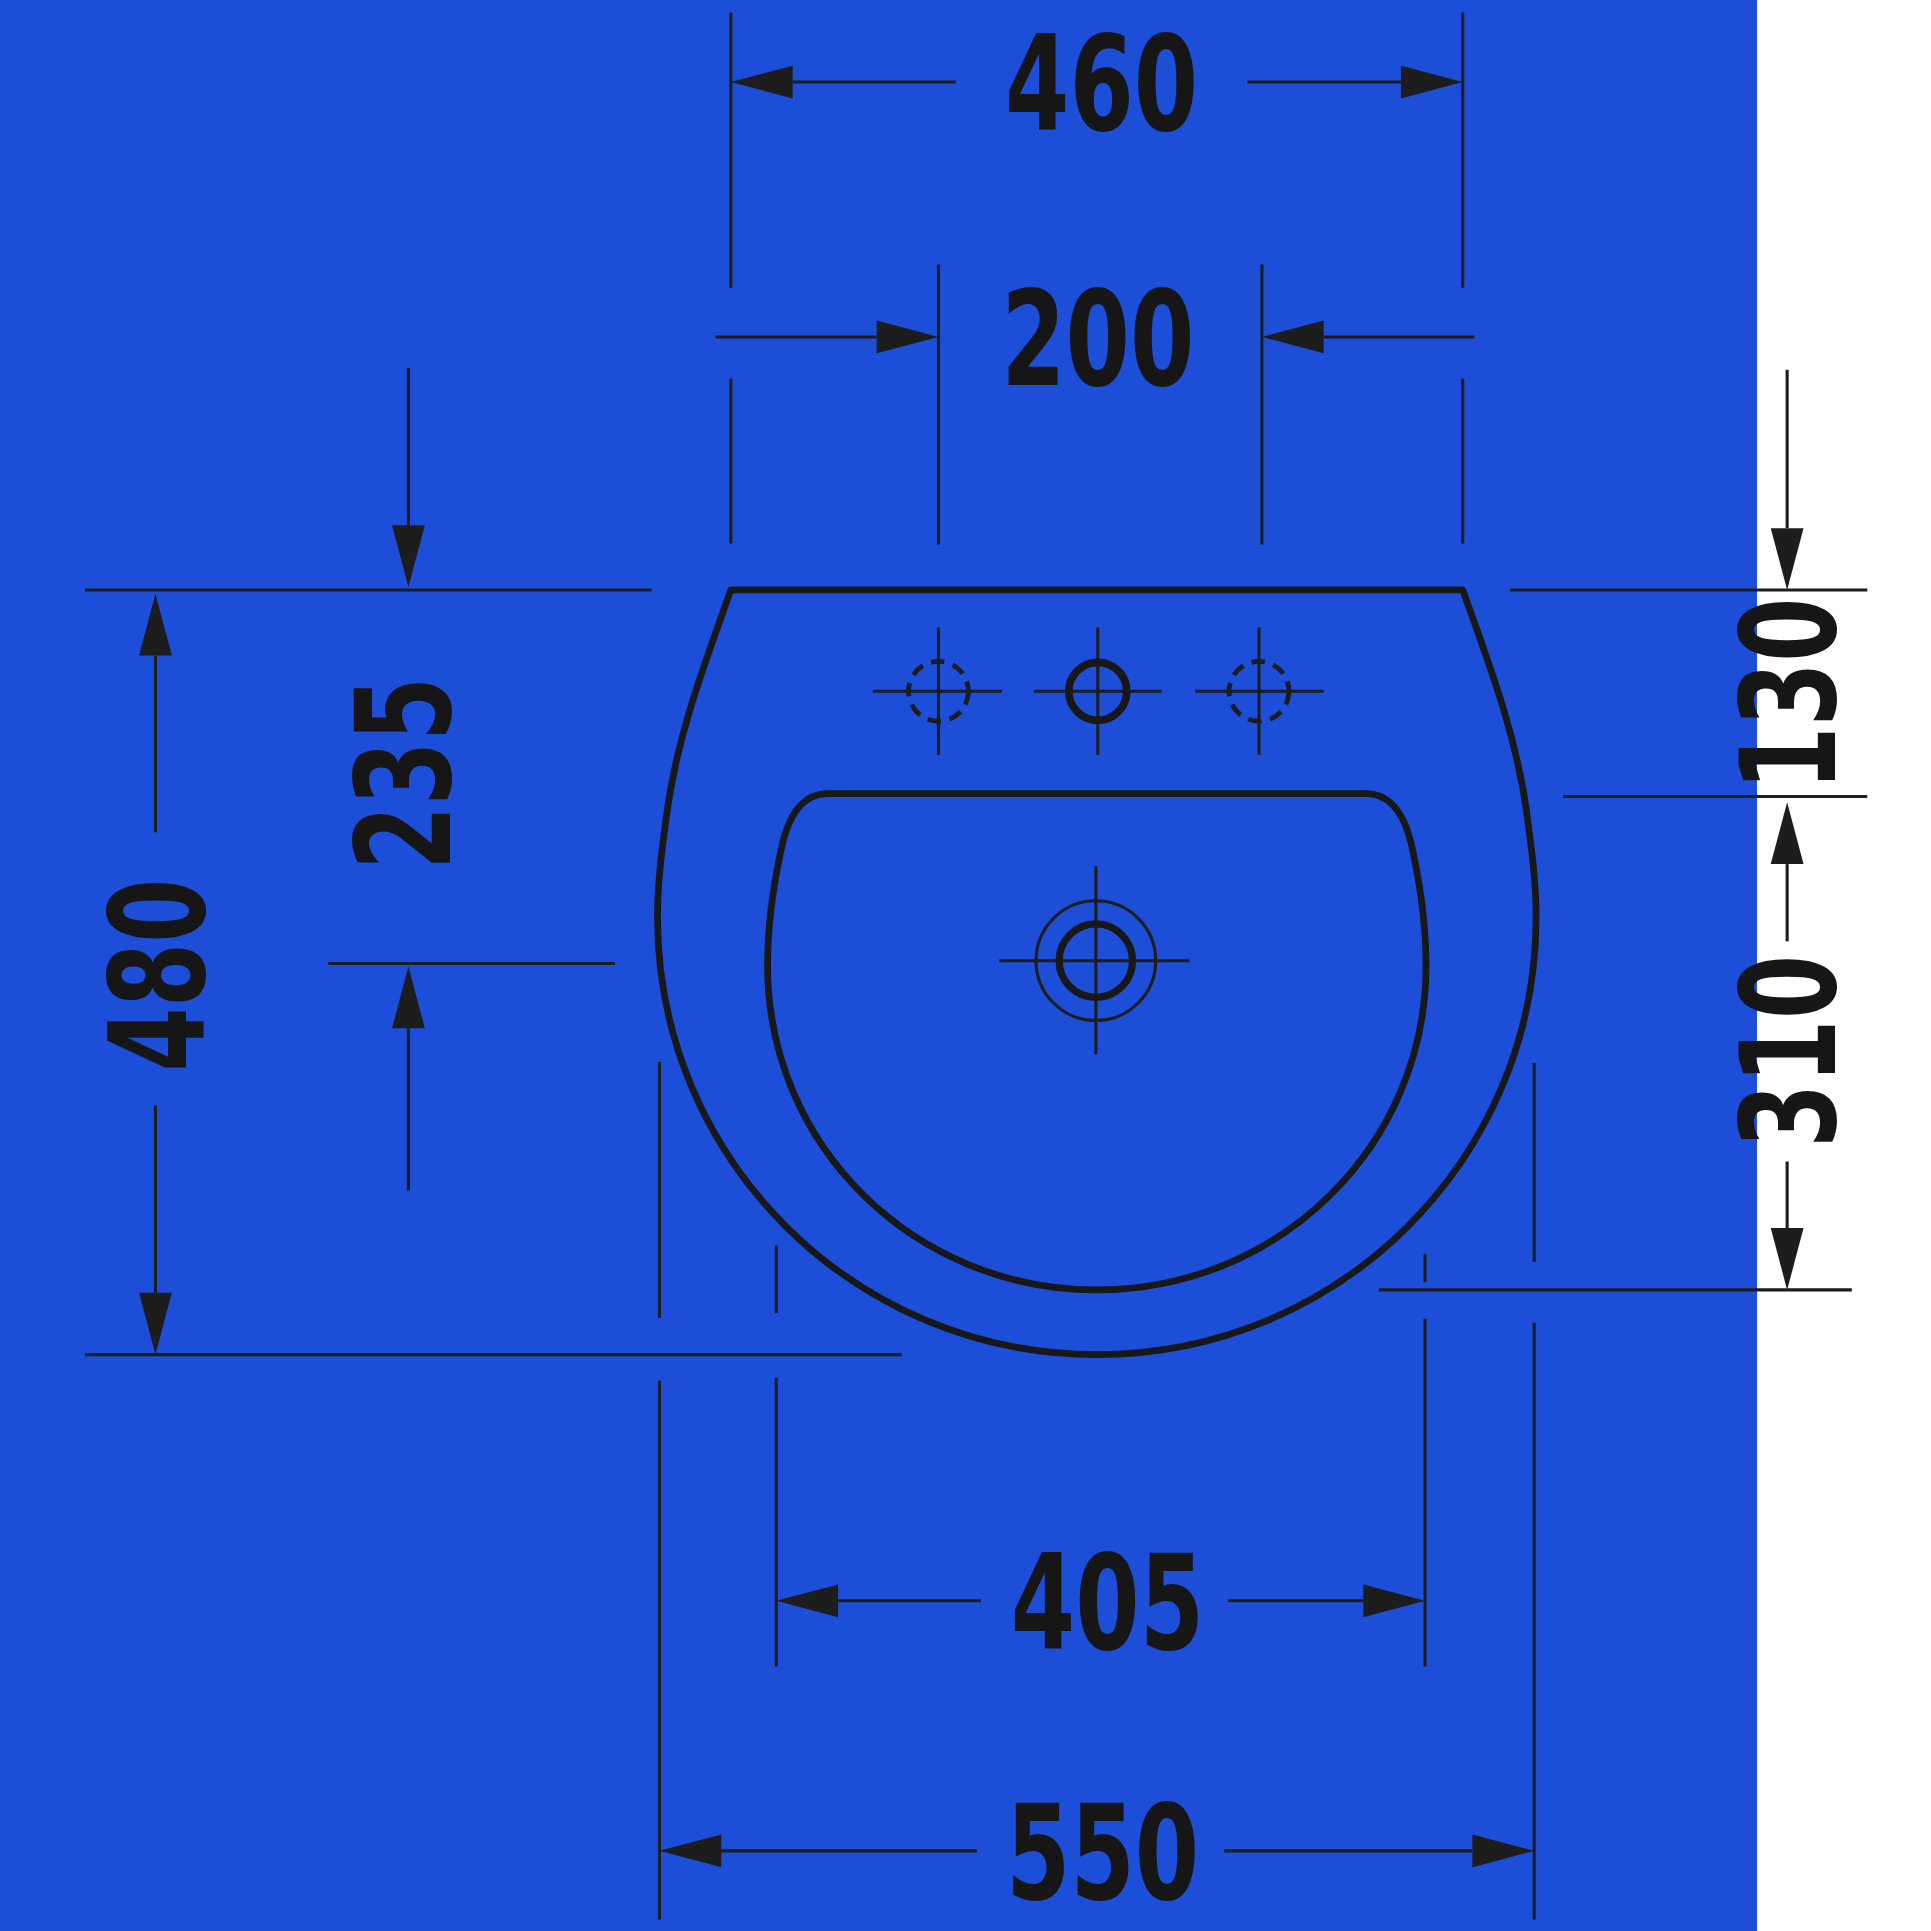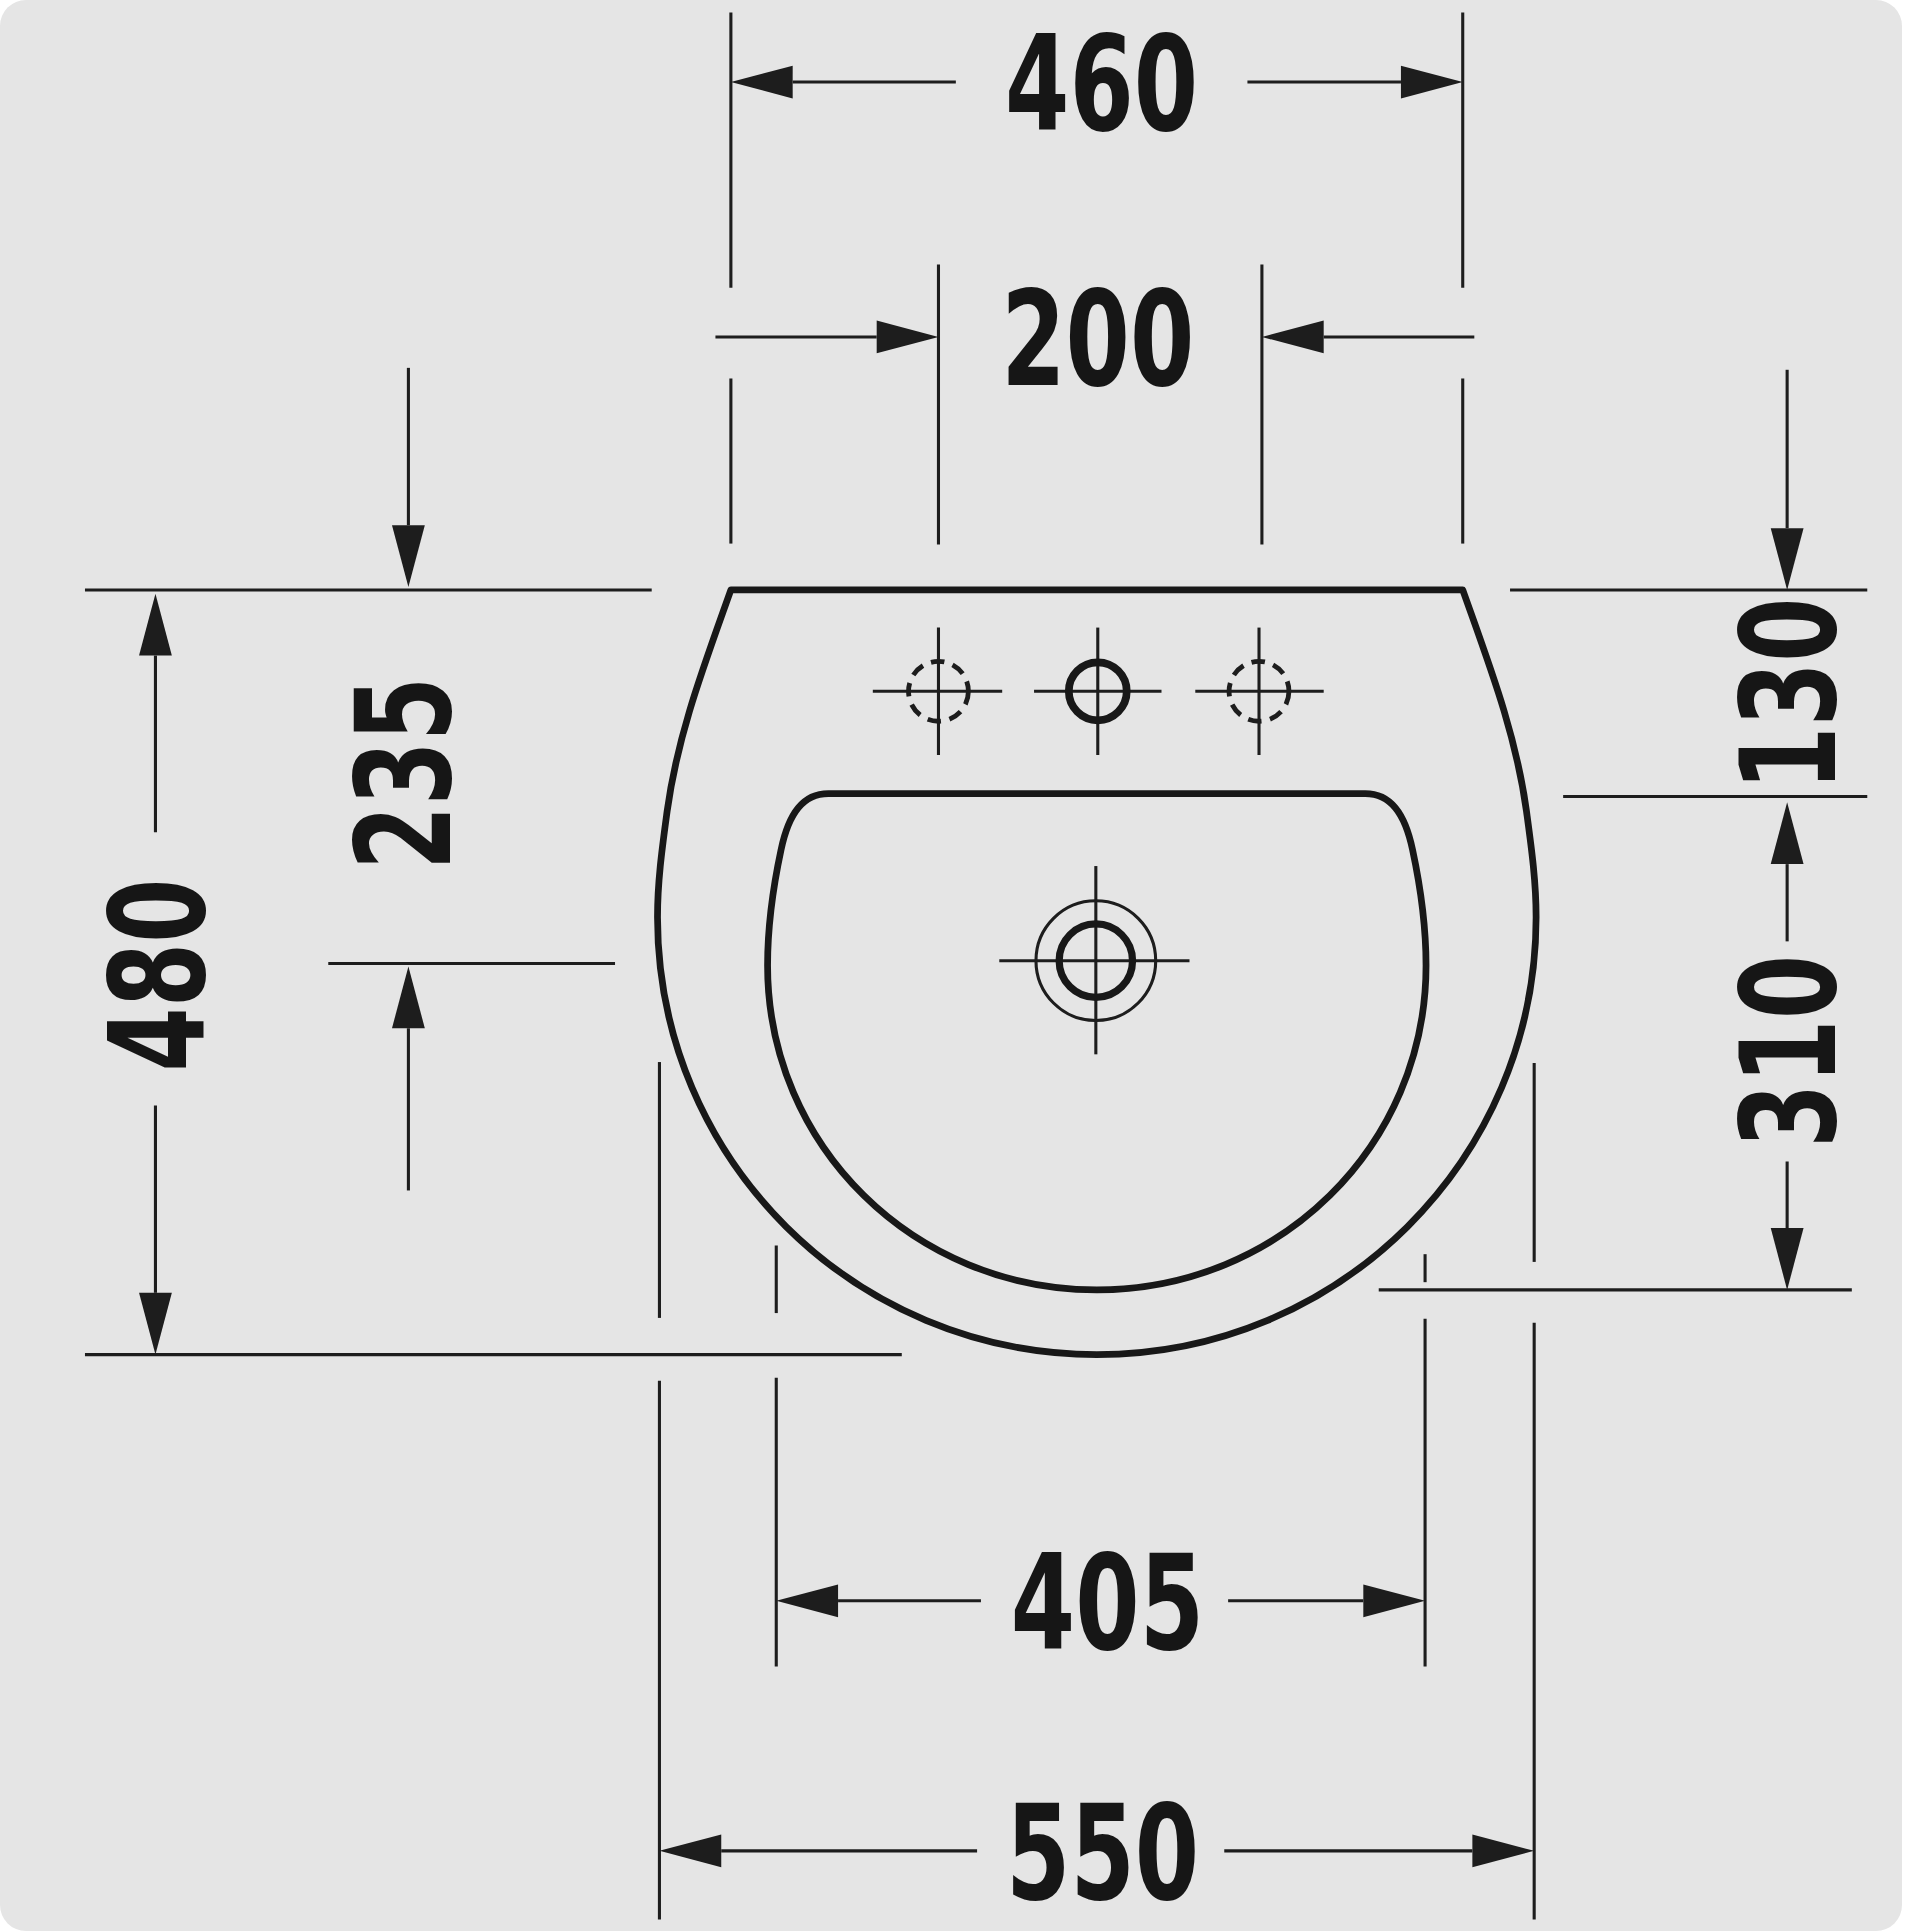--- a/index.html
+++ b/index.html
@@ -1,21 +1,20 @@
 <!DOCTYPE html>
 <html><head>
 <meta charset="utf-8">
 <style>
   html,body{margin:0;padding:0;background:#ffffff;}
   #stage{
     position:relative;
-    width:1902px;height:1931px;
-    background:#e5e5e5;
+    width:1757px;height:1931px;
+    background:#1d4ed8;
     font-family:"DejaVu Sans", sans-serif;
-    border-radius:26px;
   }
   svg{position:absolute;left:0;top:0;}
   .outline{fill:none;stroke:#181818;stroke-width:7;stroke-linejoin:round;}
   .thin{fill:none;stroke:#1d1d1d;stroke-width:3.2;stroke-linecap:butt;}
   .hole-solid{fill:none;stroke:#181818;stroke-width:8;}
   .hole-dashed{fill:none;stroke:#1d1d1d;stroke-width:5;stroke-dasharray:14 9;}
   .drain-outer{fill:none;stroke:#1d1d1d;stroke-width:3.2;}
   .drain-inner{fill:none;stroke:#181818;stroke-width:7.5;}
   .arrow{fill:#1d1d1d;stroke:none;}
   .dim-text{

